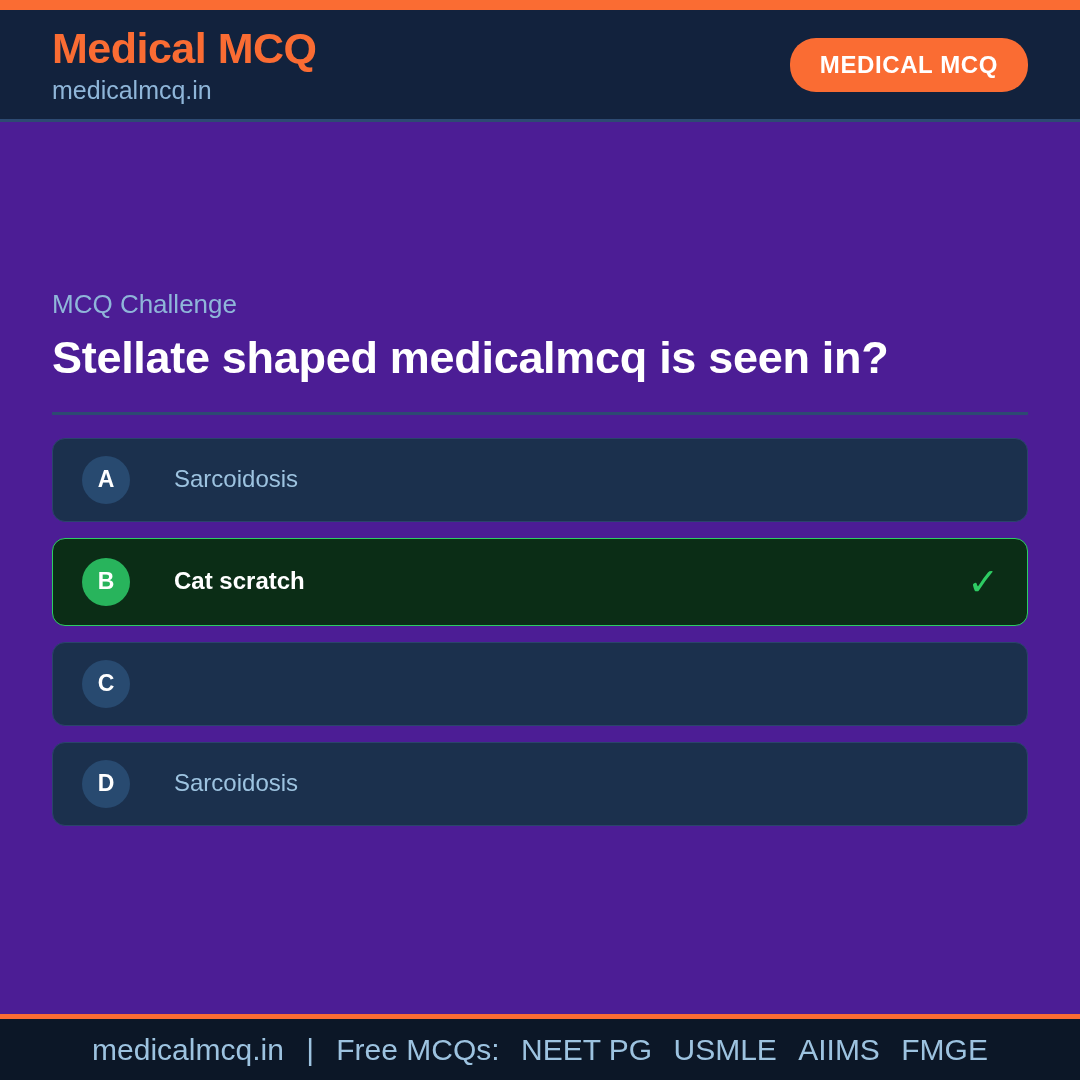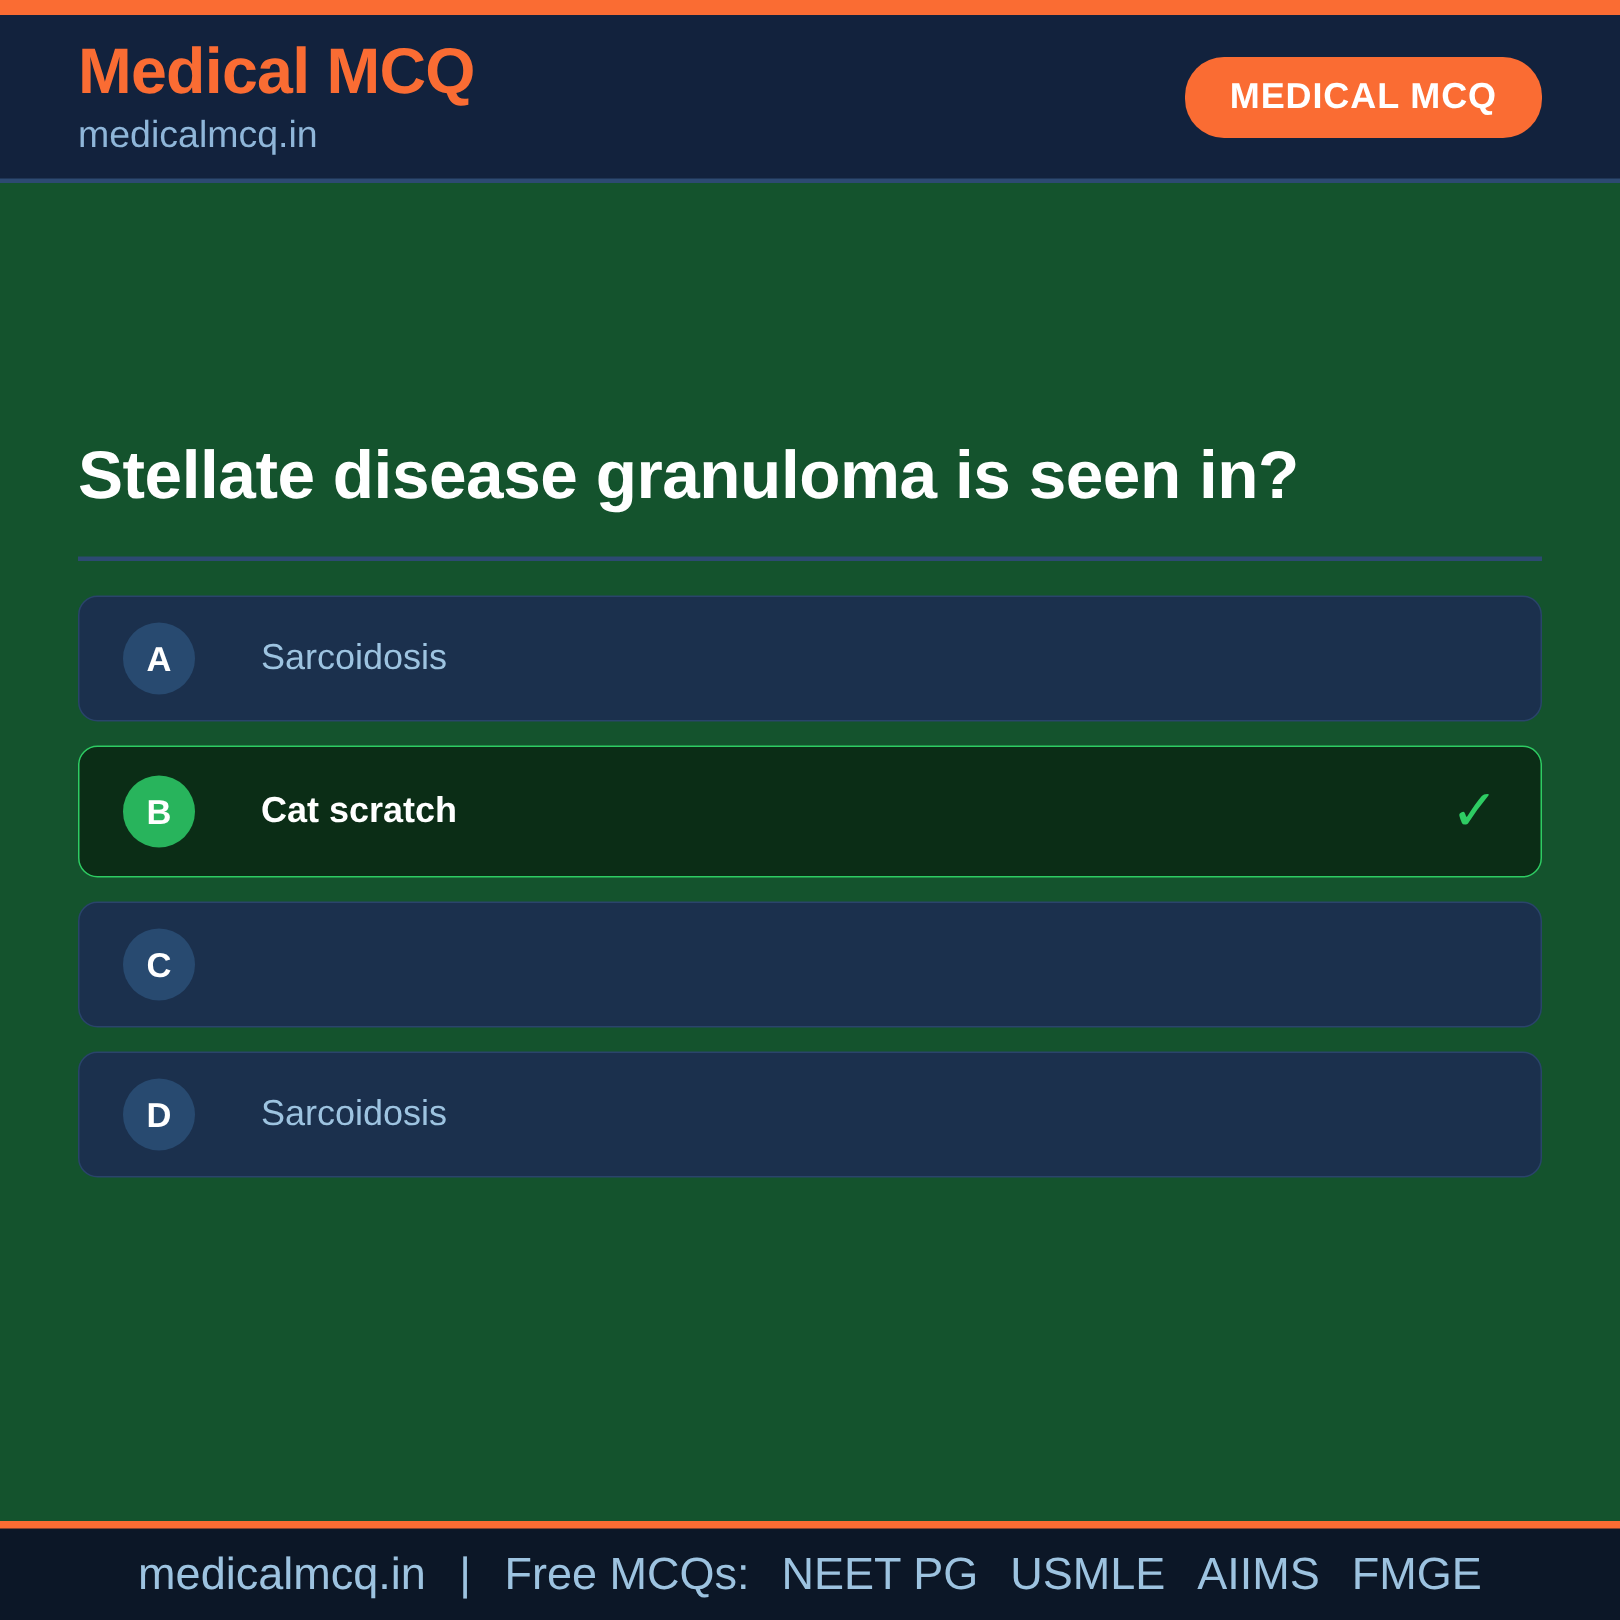--- a/index.html
+++ b/index.html
@@ -7,21 +7,21 @@
   html, body {
     width:1080px; height:1080px;
     background:#0f1d33;
     font-family:"Liberation Sans", sans-serif;
     overflow:hidden;
   }
 
   .page {
     position:relative;
     width:1080px; height:1080px;
-    background:#14532d;
+    background:#4c1d95;
     display:flex; flex-direction:column;
   }
 
   
   .top-strip {
     height:10px;
     background:#fa6c33;
     flex:0 0 auto;
   }
 
@@ -143,21 +143,22 @@
     <div class="brand">
       <div class="brand-title">Medical MCQ</div>
       <div class="brand-sub">medicalmcq.in</div>
     </div>
     <div class="badge">MEDICAL MCQ</div>
   </div>
 
   <div class="main">
 
     <div class="q-block">
-      <div class="q-title">Stellate disease granuloma is seen in?</div>
+      <div class="q-kicker">MCQ Challenge</div>
+      <div class="q-title">Stellate shaped medicalmcq is seen in?</div>
       <div class="q-divider"></div>
     </div>
 
     <div class="options">
 
       <div class="option">
 
         <div class="opt-circle">A</div>
         <div class="opt-text">Sarcoidosis</div>
 

